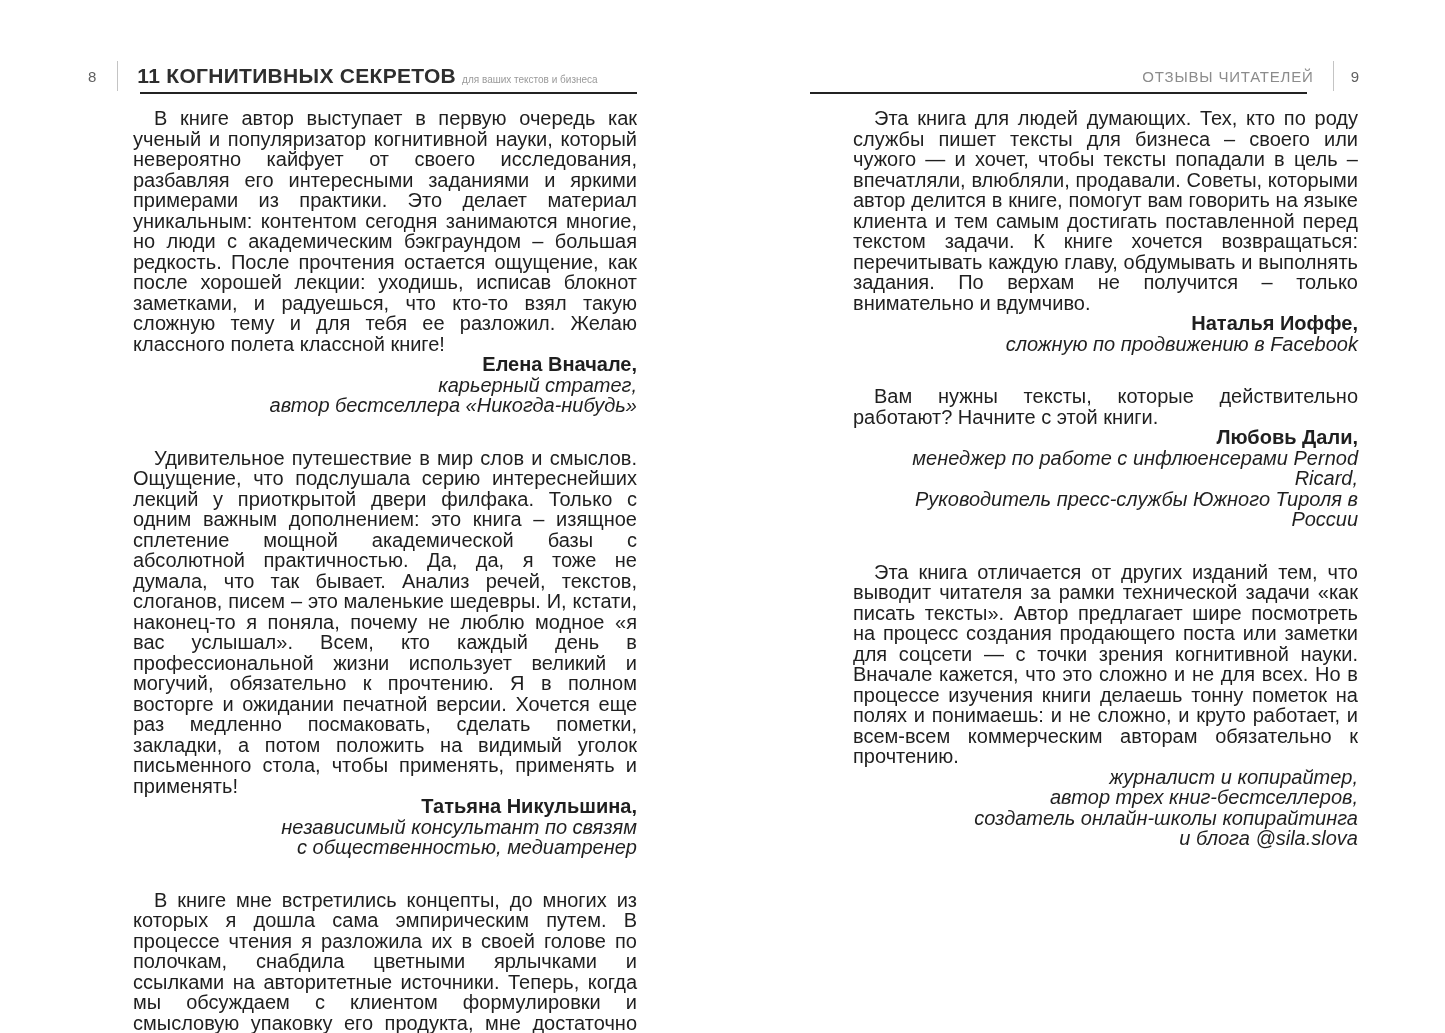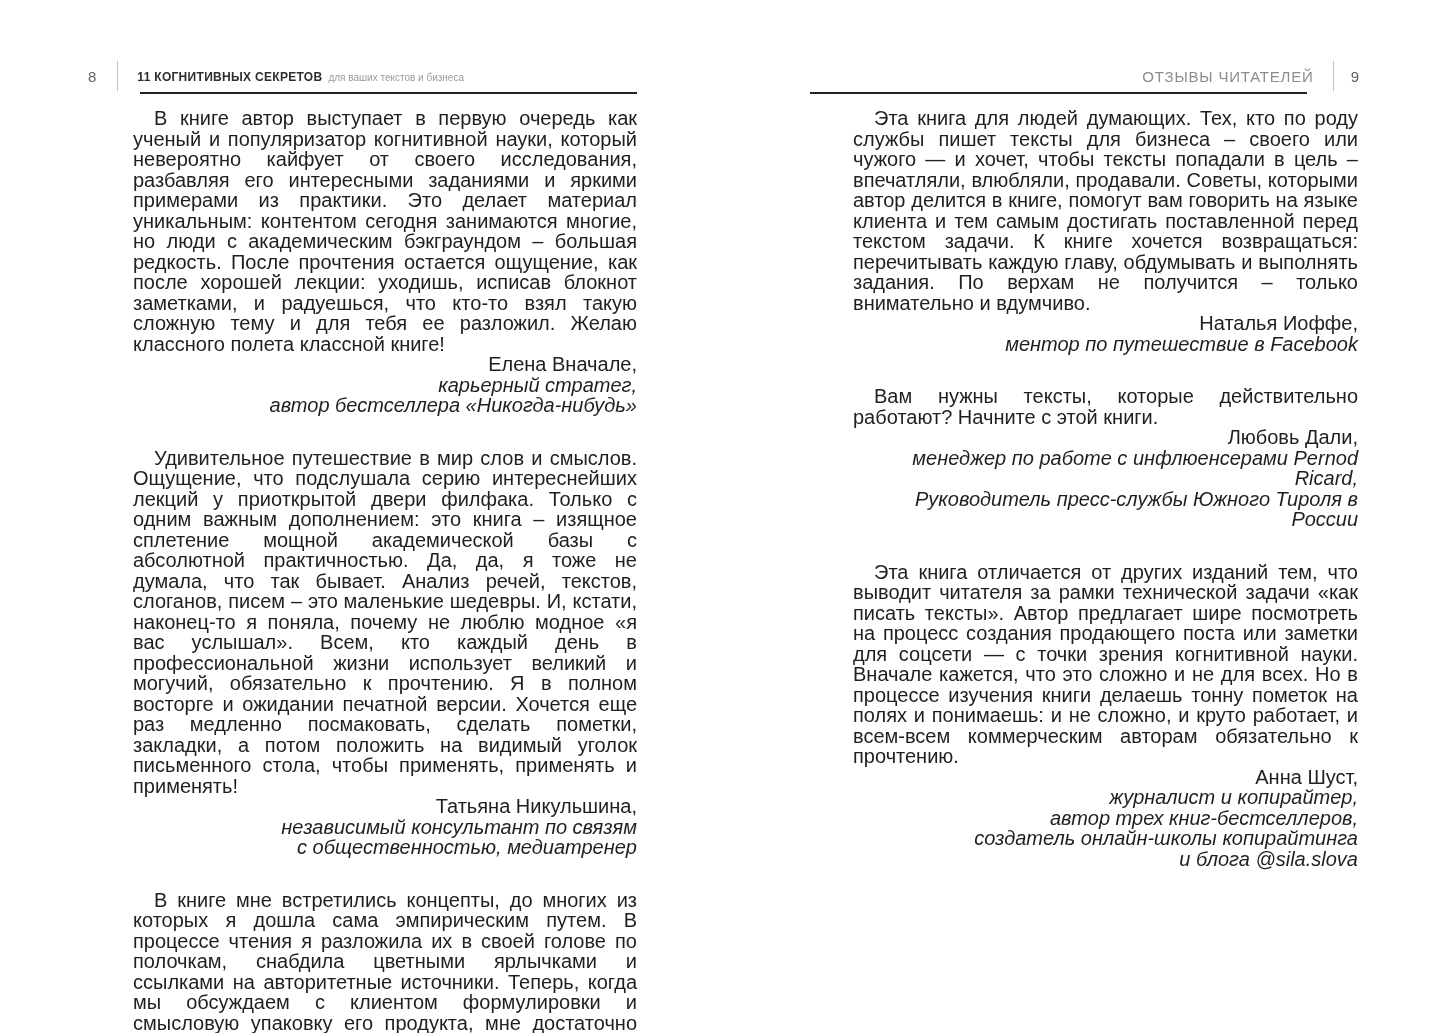--- a/index.html
+++ b/index.html
@@ -20,39 +20,39 @@
   .page-header {
     position: absolute; top: 60px; left: 0; width: 100%;
     display: flex; align-items: center; height: 32px;
     white-space: nowrap;
   }
   .header-right { justify-content: flex-end; align-items: center; }
   .page-num { font-size: 15px; color: #5f5f5f; }
   .vbar { width: 1px; height: 30px; background: #c4c4c4; flex: 0 0 auto; }
   .vbar-left  { margin: 0 19px 0 21px; }
   .vbar-right { margin: 0 17px 0 19px; }
-  .rt-bold  { font-weight: bold; color: #2e2e2e; font-size: 12px; letter-spacing: 0.3px; }
+  .rt-bold  { font-weight: bold; color: #2e2e2e; font-size: 21px; letter-spacing: 0.3px; }
   .rt-light { color: #9a9a9a; font-size: 10px; margin-left: 6px; }
   .rt-right { color: #8c8c8c; font-size: 15px; letter-spacing: 0.8px; }
 
   .rule { position: absolute; top: 92px; height: 2px; background: #232323; }
   .rule-left  { left: 52px; width: 497px; }
   .rule-right { left: 0;    width: 497px; }
 
   .body-col {
     position: absolute; top: 108px;
     font-size: 20px; line-height: 20.5px;
   }
   .body-left  { left: 45px; width: 504px; }
   .body-right { left: 43px; width: 505px; }
 
   .review { margin-bottom: 32px; }
   .review-text { margin: 0; text-align: justify; text-indent: 21px; }
   .sig { text-align: right; }
-  .sig-name { font-weight: normal; }
+  .sig-name { font-weight: bold; }
   .sig-role { font-style: italic; }
 </style>
 </head>
 <body>
 
 <div class="spread">
 
   <div class="page page-left">
     <div class="page-header header-left">
       <span class="page-num">8</span>
@@ -102,37 +102,36 @@
       <span class="page-num">9</span>
     </div>
     <div class="rule rule-right"></div>
 
     <div class="body-col body-right">
 
       <div class="review">
         <p class="review-text">Эта книга для людей думающих. Тех, кто по роду службы пишет тексты для бизнеса – своего или чужого — и хочет, чтобы тексты попадали в цель – впечатляли, влюбляли, продавали. Советы, которыми автор делится в книге, помогут вам говорить на языке клиента и тем самым достигать поставленной перед текстом задачи. К книге хочется возвращаться: перечитывать каждую главу, обдумывать и выполнять задания. По верхам не получится – только внимательно и вдумчиво.</p>
         <div class="sig">
           <div class="sig-name">Наталья Иоффе,</div>
-          <div class="sig-role">ментор по путешествие в Facebook</div>
+          <div class="sig-role">сложную по продвижению в Facebook</div>
         </div>
       </div>
 
       <div class="review">
         <p class="review-text">Вам нужны тексты, которые действительно работают? Начните с этой книги.</p>
         <div class="sig">
           <div class="sig-name">Любовь Дали,</div>
           <div class="sig-role">менеджер по работе с инфлюенсерами Pernod Ricard,</div>
           <div class="sig-role">Руководитель пресс-службы Южного Тироля в России</div>
         </div>
       </div>
 
       <div class="review">
         <p class="review-text">Эта книга отличается от других изданий тем, что выводит читателя за рамки технической задачи «как писать тексты». Автор предлагает шире посмотреть на процесс создания продающего поста или заметки для соцсети — с точки зрения когнитивной науки. Вначале кажется, что это сложно и не для всех. Но в процессе изучения книги делаешь тонну пометок на полях и понимаешь: и не сложно, и круто работает, и всем-всем коммерческим авторам обязательно к прочтению.</p>
         <div class="sig">
-          <div class="sig-name">Анна Шуст,</div>
           <div class="sig-role">журналист и копирайтер,</div>
           <div class="sig-role">автор трех книг-бестселлеров,</div>
           <div class="sig-role">создатель онлайн-школы копирайтинга</div>
           <div class="sig-role">и блога @sila.slova</div>
         </div>
       </div>
 
     </div>
   </div>
 

